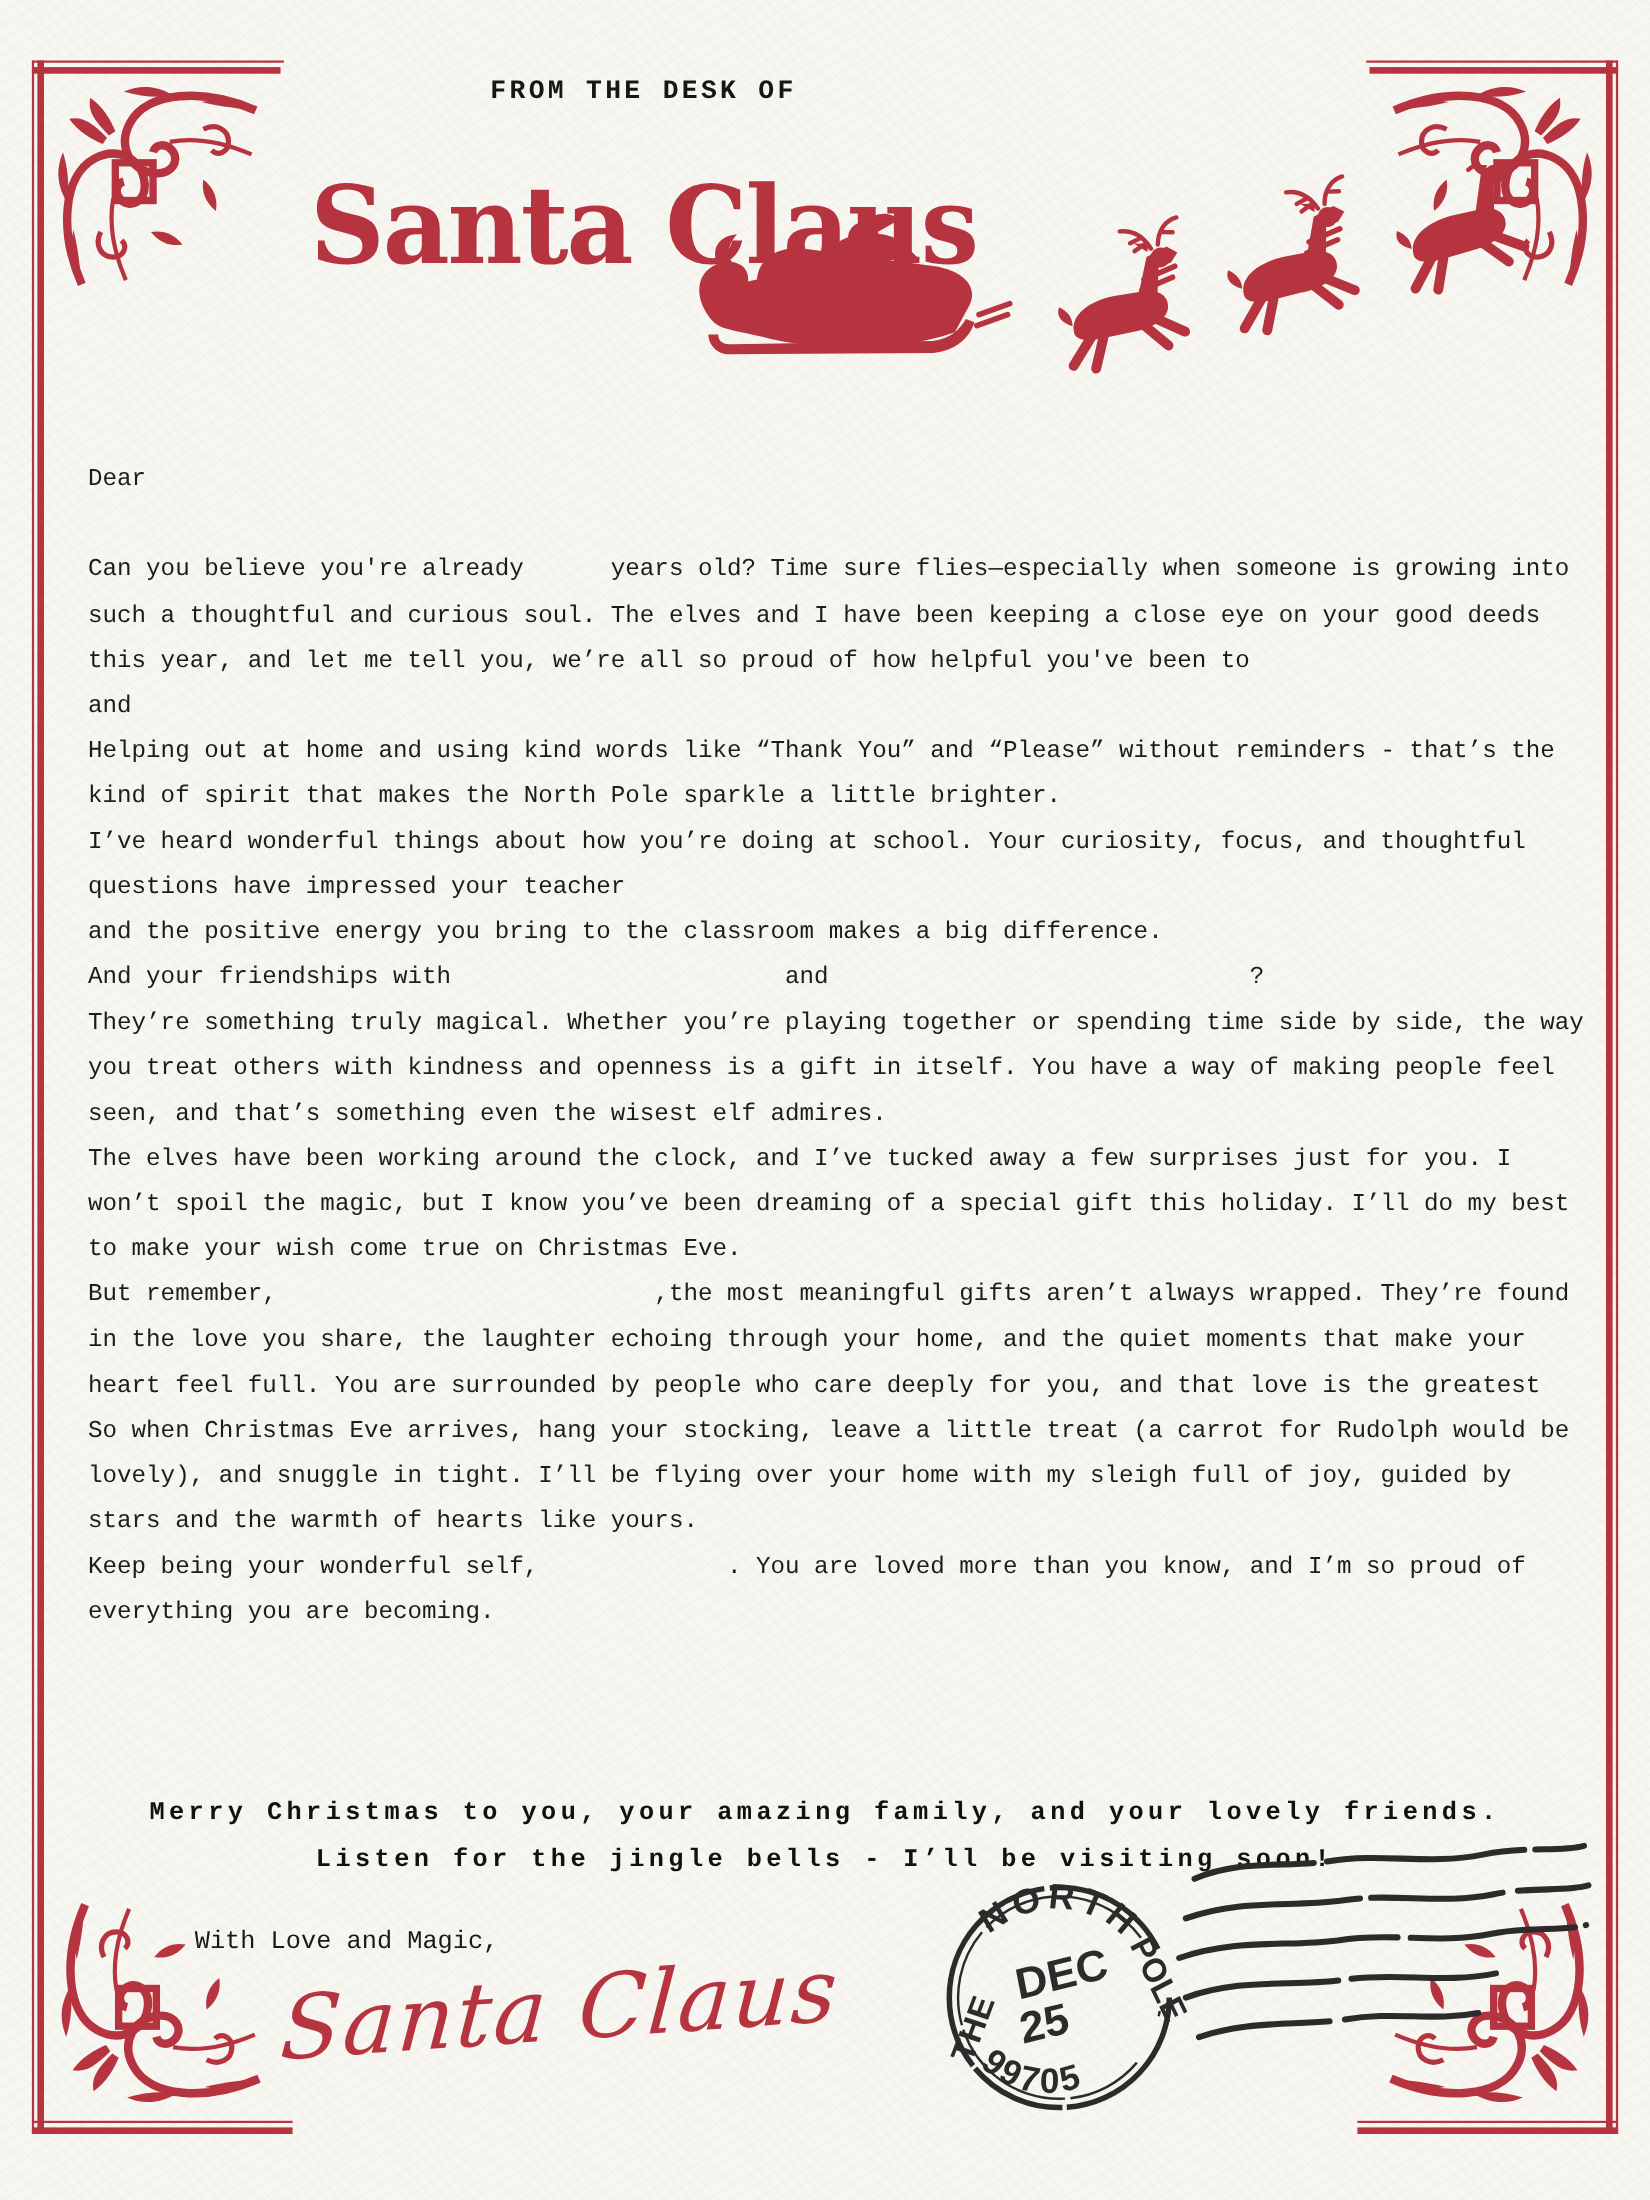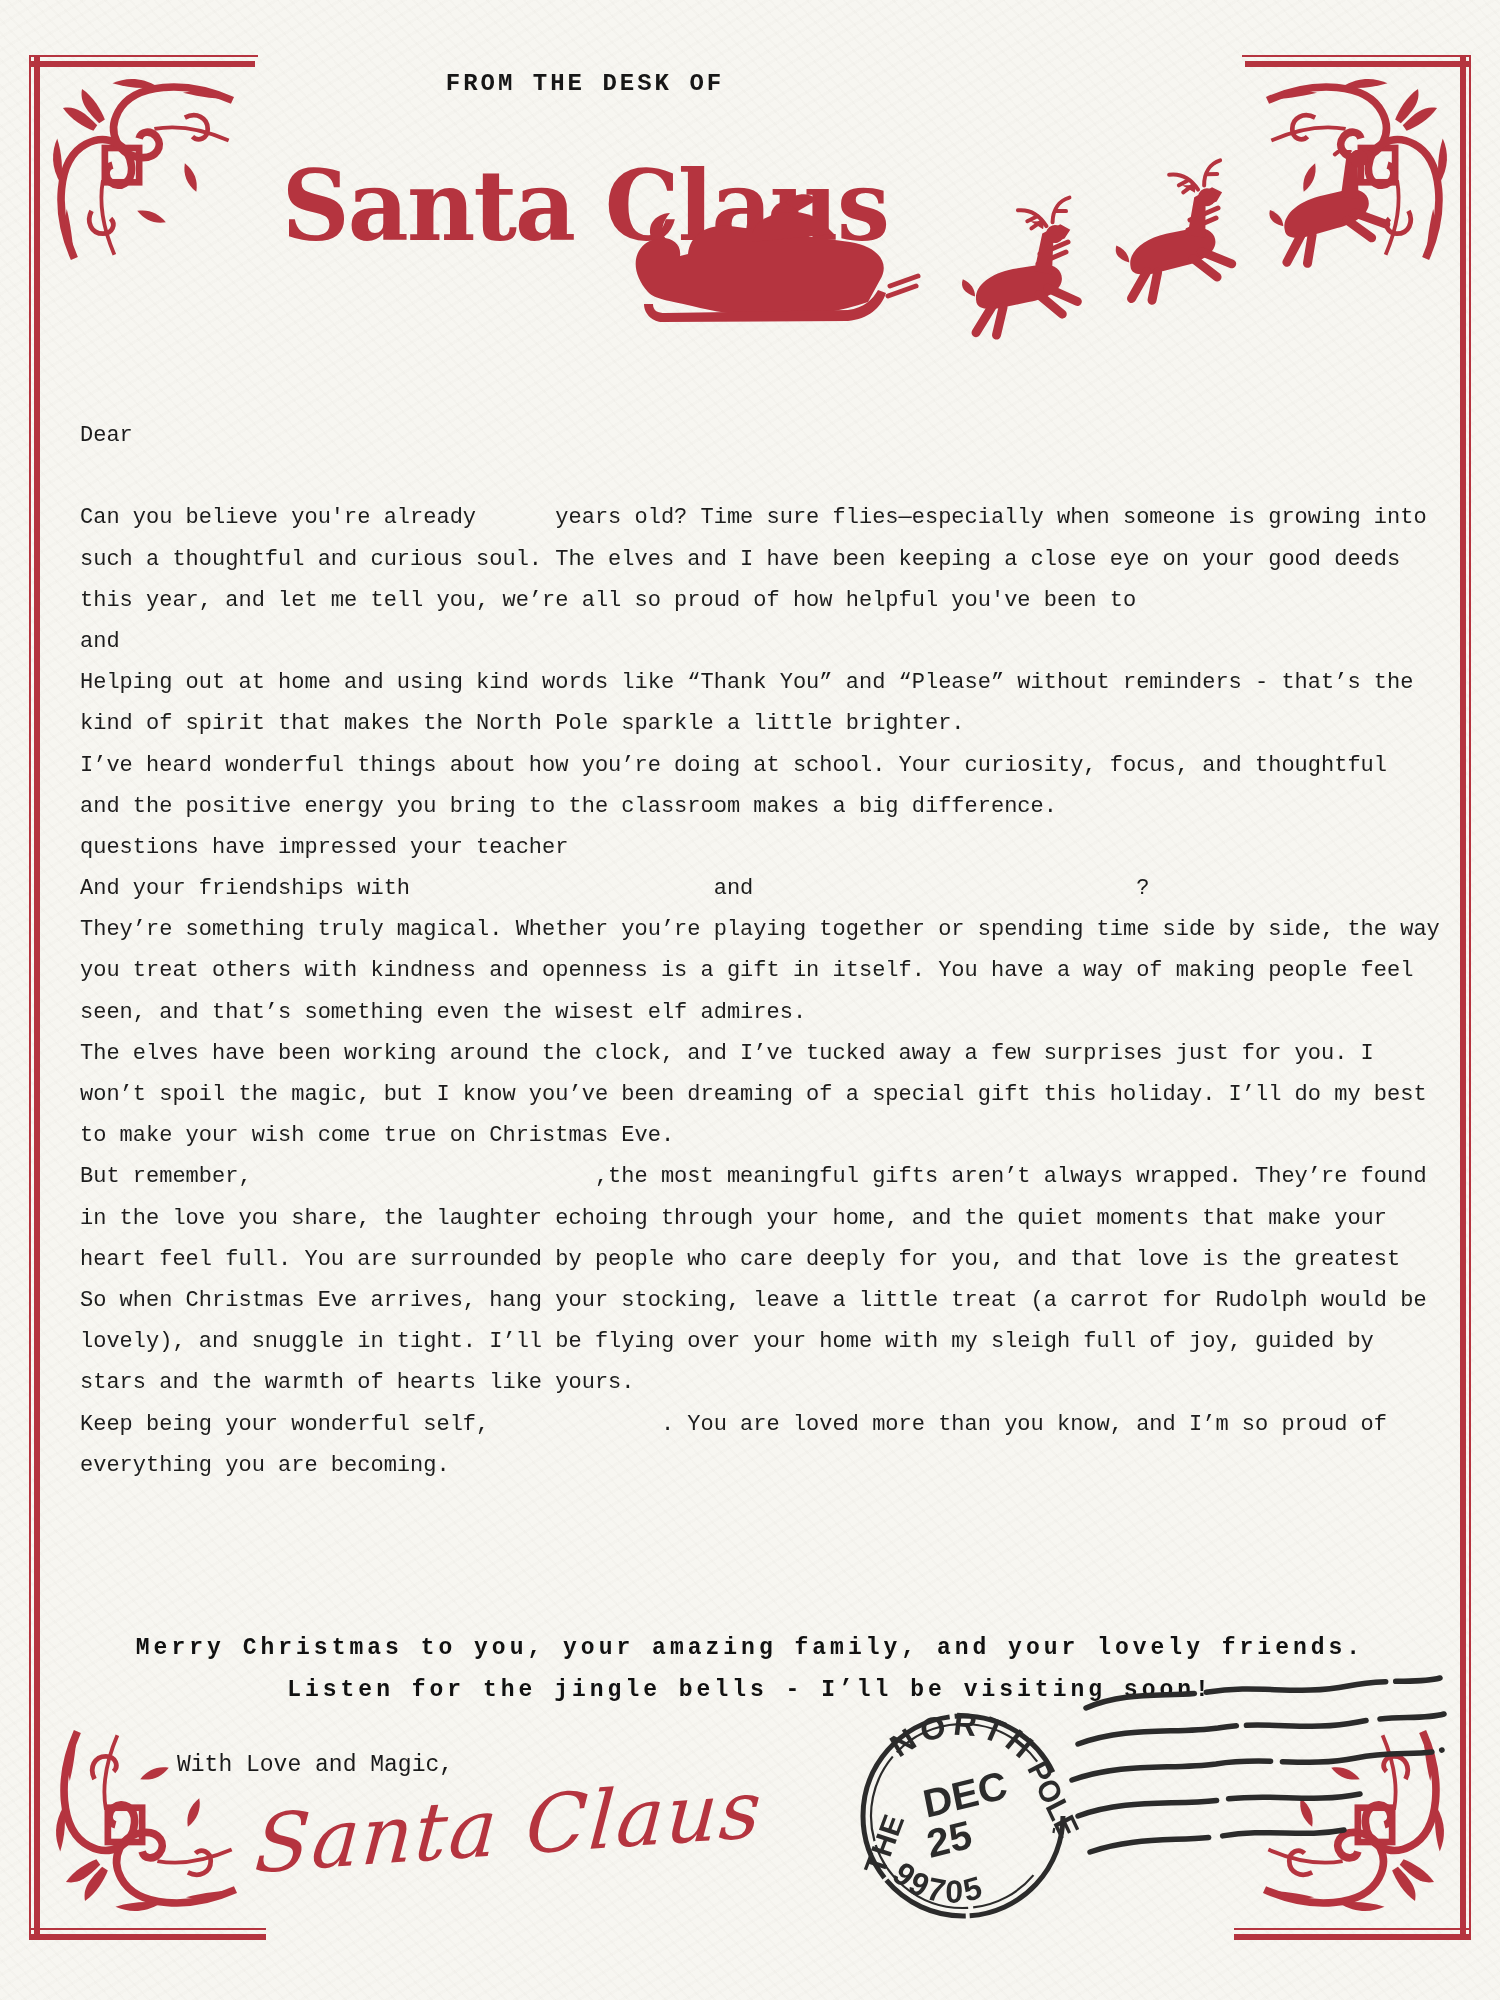--- a/index.html
+++ b/index.html
@@ -164,22 +164,22 @@
   <div class="letter">
     <div class="ln">Dear</div>
     <div class="ln"></div>
     <div class="ln">Can you believe you're already      years old? Time sure flies—especially when someone is growing into</div>
     <div class="ln">such a thoughtful and curious soul. The elves and I have been keeping a close eye on your good deeds</div>
     <div class="ln">this year, and let me tell you, we’re all so proud of how helpful you've been to</div>
     <div class="ln">and</div>
     <div class="ln">Helping out at home and using kind words like “Thank You” and “Please” without reminders - that’s the</div>
     <div class="ln">kind of spirit that makes the North Pole sparkle a little brighter.</div>
     <div class="ln">I’ve heard wonderful things about how you’re doing at school. Your curiosity, focus, and thoughtful</div>
+    <div class="ln">questions have impressed your teacher</div>
     <div class="ln">and the positive energy you bring to the classroom makes a big difference.</div>
-    <div class="ln">questions have impressed your teacher</div>
     <div class="ln">And your friendships with                       and                             ?</div>
     <div class="ln">They’re something truly magical. Whether you’re playing together or spending time side by side, the way</div>
     <div class="ln">you treat others with kindness and openness is a gift in itself. You have a way of making people feel</div>
     <div class="ln">seen, and that’s something even the wisest elf admires.</div>
     <div class="ln">The elves have been working around the clock, and I’ve tucked away a few surprises just for you. I</div>
     <div class="ln">won’t spoil the magic, but I know you’ve been dreaming of a special gift this holiday. I’ll do my best</div>
     <div class="ln">to make your wish come true on Christmas Eve.</div>
     <div class="ln">But remember,                          ,the most meaningful gifts aren’t always wrapped. They’re found</div>
     <div class="ln">in the love you share, the laughter echoing through your home, and the quiet moments that make your</div>
     <div class="ln">heart feel full. You are surrounded by people who care deeply for you, and that love is the greatest</div>

